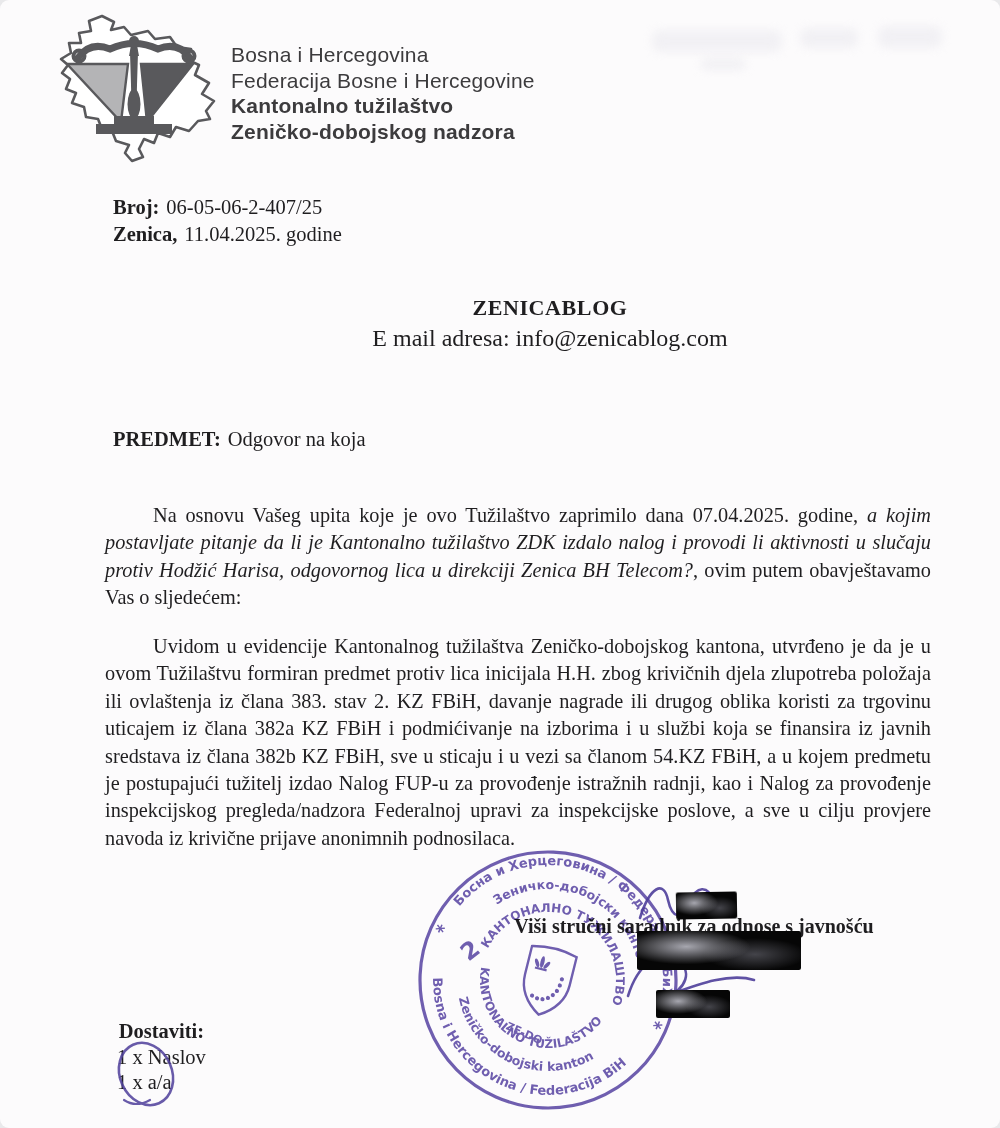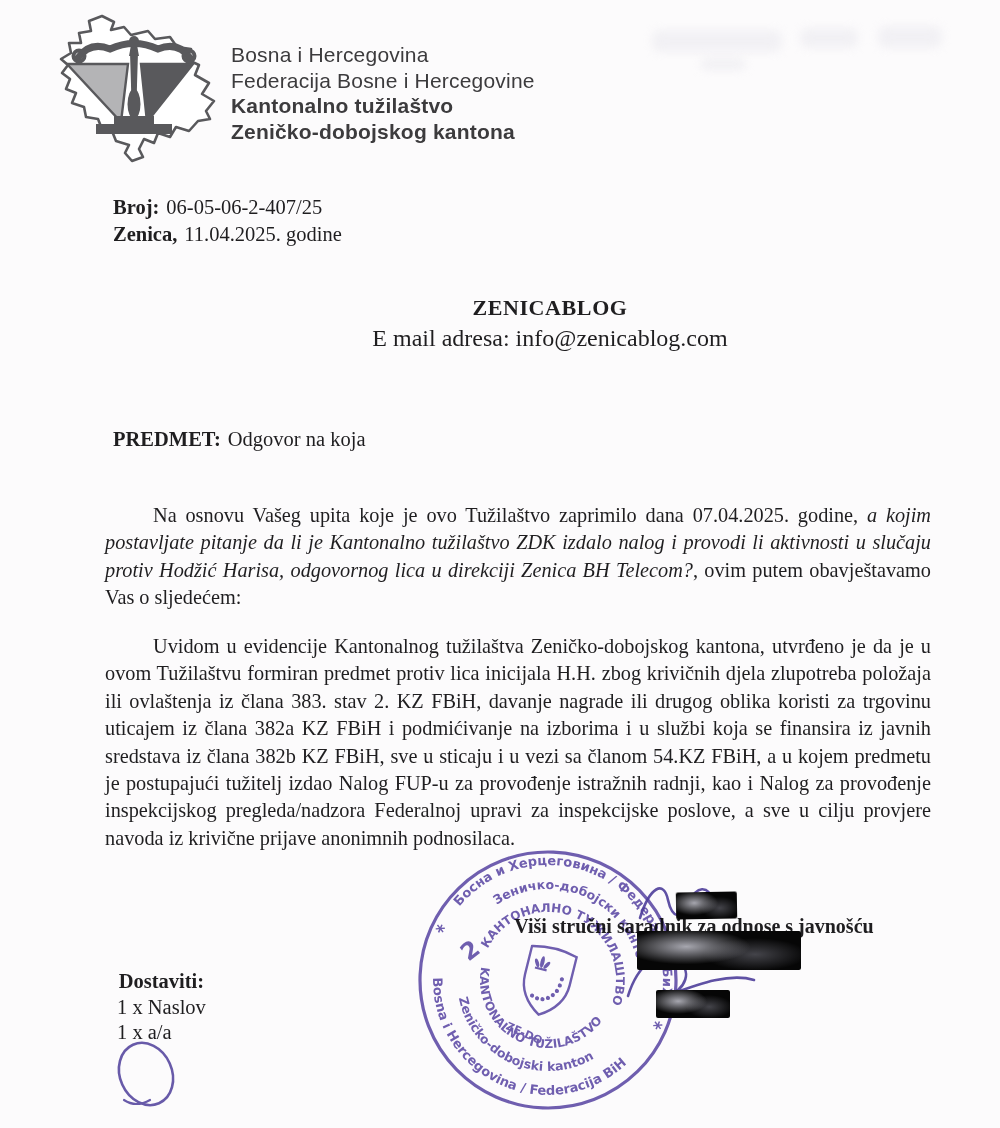--- a/index.html
+++ b/index.html
@@ -2,21 +2,21 @@
 <html style="--paper: #fcfbfc; --text-ink: #1f1e20; --letterhead-ink: #3c3b3d; --logo-dark: #59595c; --logo-light: #b4b4b6; --stamp-ink: #5c49a6; --pen-ink: #4f3f9b; --redaction: #060606;"><head>
 <meta charset="utf-8">
 <style>
   :root{
     --paper:#fcfbfc; --text-ink:#1f1e20; --letterhead-ink:#3c3b3d;
     --logo-dark:#59595c; --logo-light:#b4b4b6;
     --stamp-ink:#5c49a6; --pen-ink:#4f3f9b; --redaction:#060606;
   }
   html,body{margin:0;padding:0;background:#e9e9eb;}
   .page{position:relative;width:1000px;height:1128px;background:var(--paper);
-    overflow:hidden;font-family:"Liberation Serif",serif;color:var(--text-ink);margin:0 auto;}
+    overflow:hidden;font-family:"Liberation Serif",serif;color:var(--text-ink);margin:0 auto;border-radius:9px;}
 
   
   .ghost{position:absolute;background:#e9e8ee;opacity:.55;filter:blur(5px);border-radius:8px;}
   .g1{left:652px;top:30px;width:130px;height:22px;}
   .g2{left:800px;top:28px;width:58px;height:20px;}
   .g3{left:878px;top:26px;width:64px;height:22px;}
   .g4{left:700px;top:58px;width:46px;height:12px;}
 
   .letterhead-logo{position:absolute;left:58px;top:12px;}
   .letterhead-text{position:absolute;left:231px;top:42px;font-family:"Liberation Sans",sans-serif;
@@ -35,21 +35,21 @@
 
   .para{position:absolute;left:105px;width:826px;margin:0;font-size:20.3px;
     line-height:27.4px;text-align:justify;text-indent:48px;}
   .p1{top:502px;}
   .p2{top:633px;}
 
   .signature{position:absolute;left:478px;top:915px;width:432px;text-align:center;}
   .sig-title{font-size:20px;font-weight:bold;}
   .sig-name{font-size:21.5px;}
 
-  .distribution{position:absolute;left:117px;top:969px;font-size:20.5px;line-height:25.5px;}
+  .distribution{position:absolute;left:117px;top:1019px;font-size:20.5px;line-height:25.5px;}
 
   .stamp{position:absolute;left:412px;top:844px;color:var(--stamp-ink);
     mix-blend-mode:multiply;opacity:.88;}
   .squiggle{position:absolute;left:600px;top:870px;color:var(--pen-ink);opacity:.9;}
   .penmark{position:absolute;left:108px;top:1038px;color:var(--pen-ink);opacity:.85;}
 
   .redaction{position:absolute;background-color:var(--redaction);border-radius:2px;
     filter:blur(.7px);z-index:9;
     background-image:
       radial-gradient(60% 70% at 30% 40%, rgba(195,195,205,.85), rgba(0,0,0,0) 65%),
@@ -87,21 +87,21 @@
       <ellipse cx="76" cy="92" rx="6.5" ry="15" stroke="none"></ellipse>
       <path d="M56,104 L96,104 L96,112 L56,112 Z" stroke="none"></path>
       <path d="M38,112 L114,112 L114,122 L38,122 Z" stroke="none"></path>
     </g>
   </svg>
 
   <div class="letterhead-text">
     <div>Bosna i Hercegovina</div>
     <div>Federacija Bosne i Hercegovine</div>
     <div class="lh-bold">Kantonalno tužilaštvo</div>
-    <div class="lh-bold">Zeničko-dobojskog kantona</div>
+    <div class="lh-bold">Zeničko-dobojskog nadzora</div>
   </div>
 
   <div class="meta">
     <div>
       <span class="b lbl">Broj:</span><span>06-05-06-2-407/25</span>
     </div>
     <div>
       <span class="b lbl">Zenica,</span><span>11.04.2025. godine</span>
     </div>
   </div>

